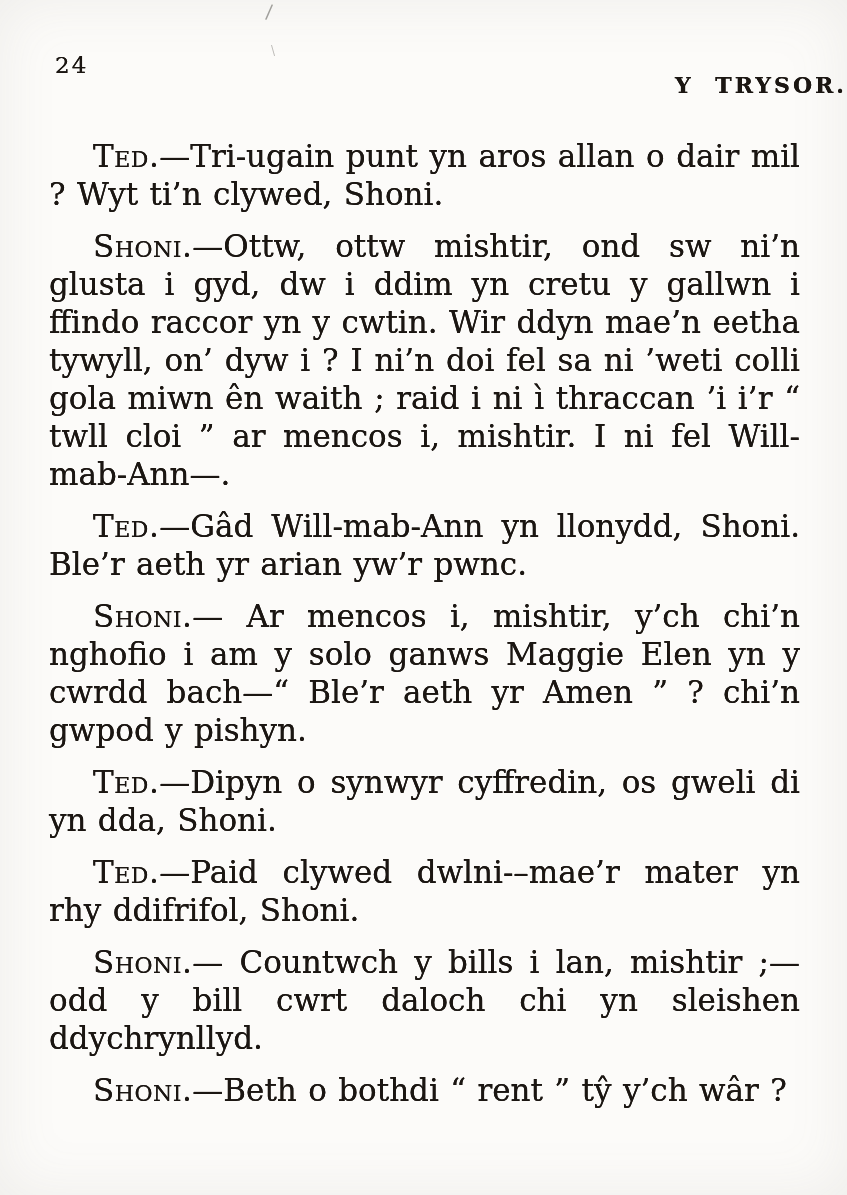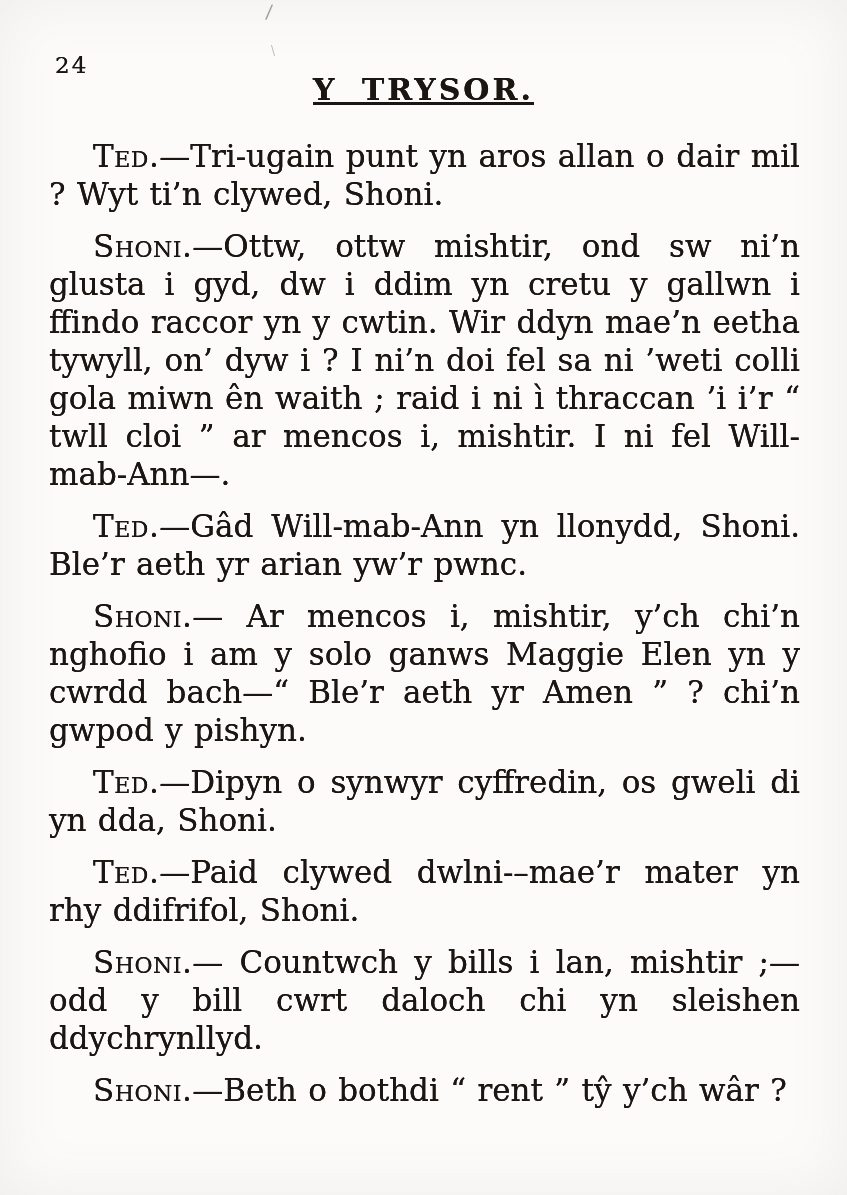--- a/index.html
+++ b/index.html
@@ -35,27 +35,26 @@
     height: 36px;
   }
   .page-number {
     position: absolute;
     left: 55px;
     top: 52px;
     font-size: 23px;
     letter-spacing: 2px;
   }
   .running-title {
-    text-align: center;
-    font-size: 30px;
+    text-align: right;
+    font-size: 22px;
     letter-spacing: 3px;
     word-spacing: 11px;
     font-weight: 600;
     text-shadow: 0 0 0.3px currentColor;
-    text-decoration: underline;
   }
 
   .text-block {
     margin: 29px 47px 0 49px;
     font-size: 31px;
     line-height: 38px;
     text-align: justify;
     word-spacing: 1.5px;
   }
   .para {

